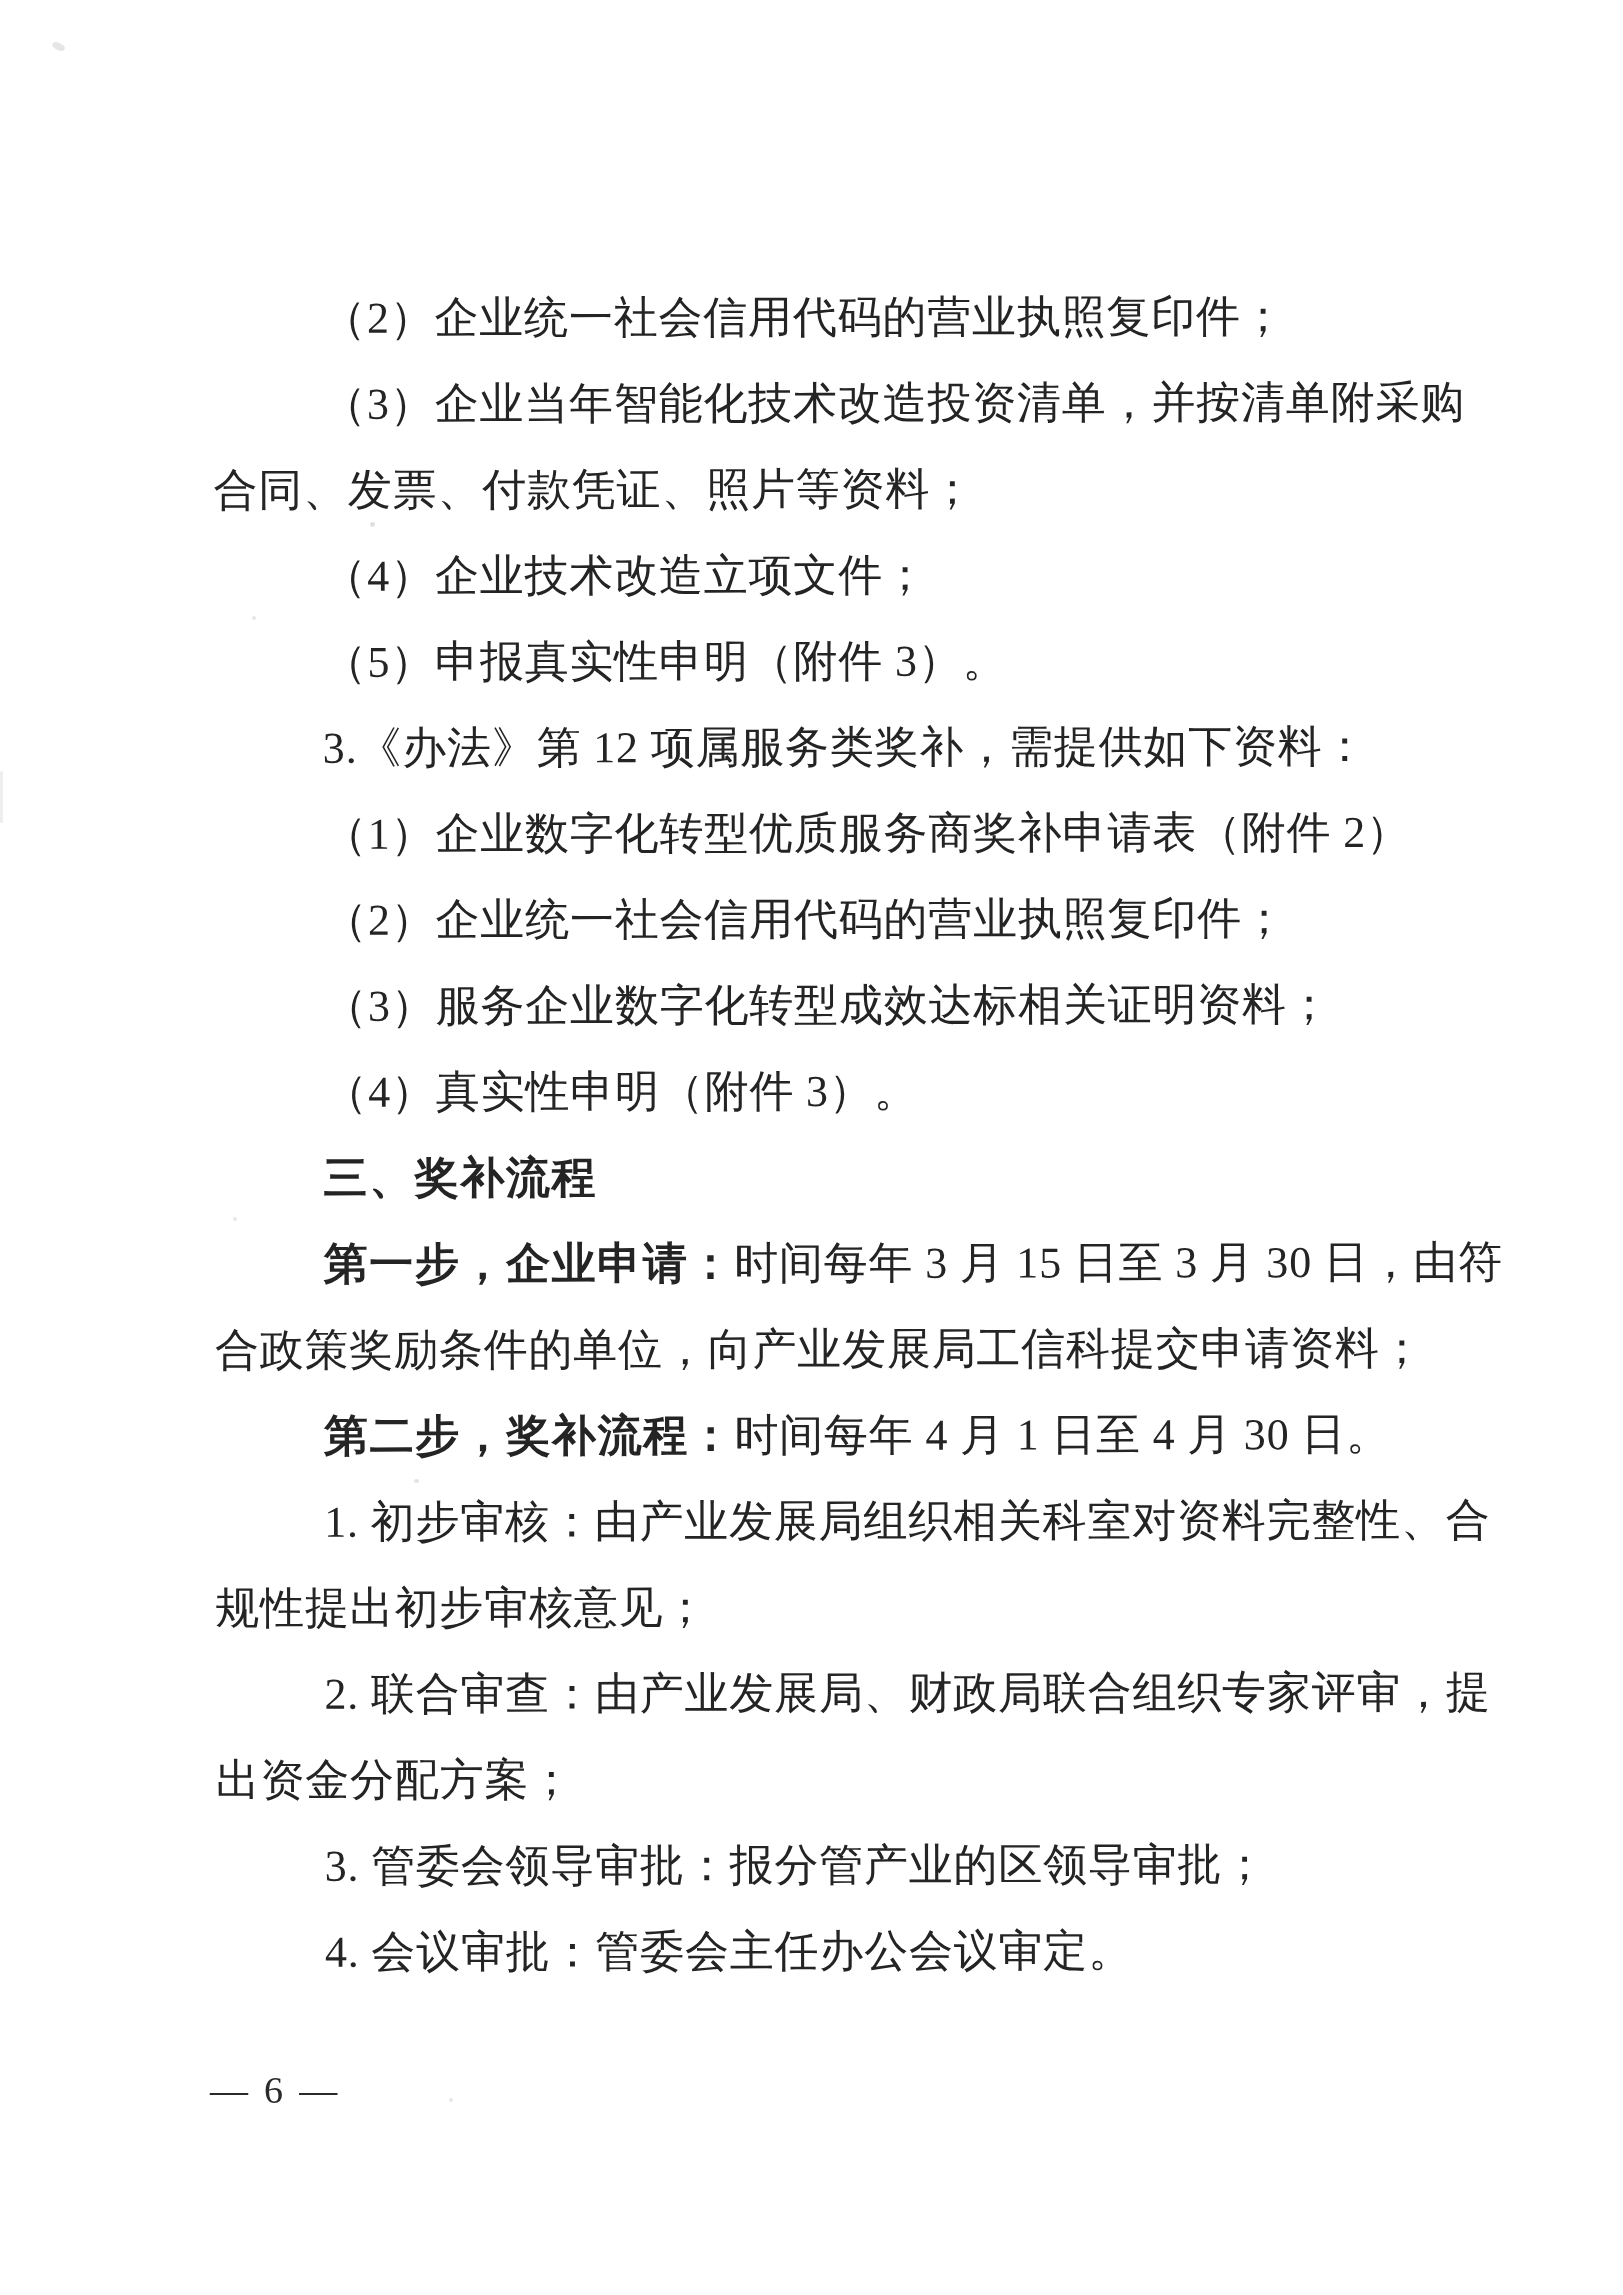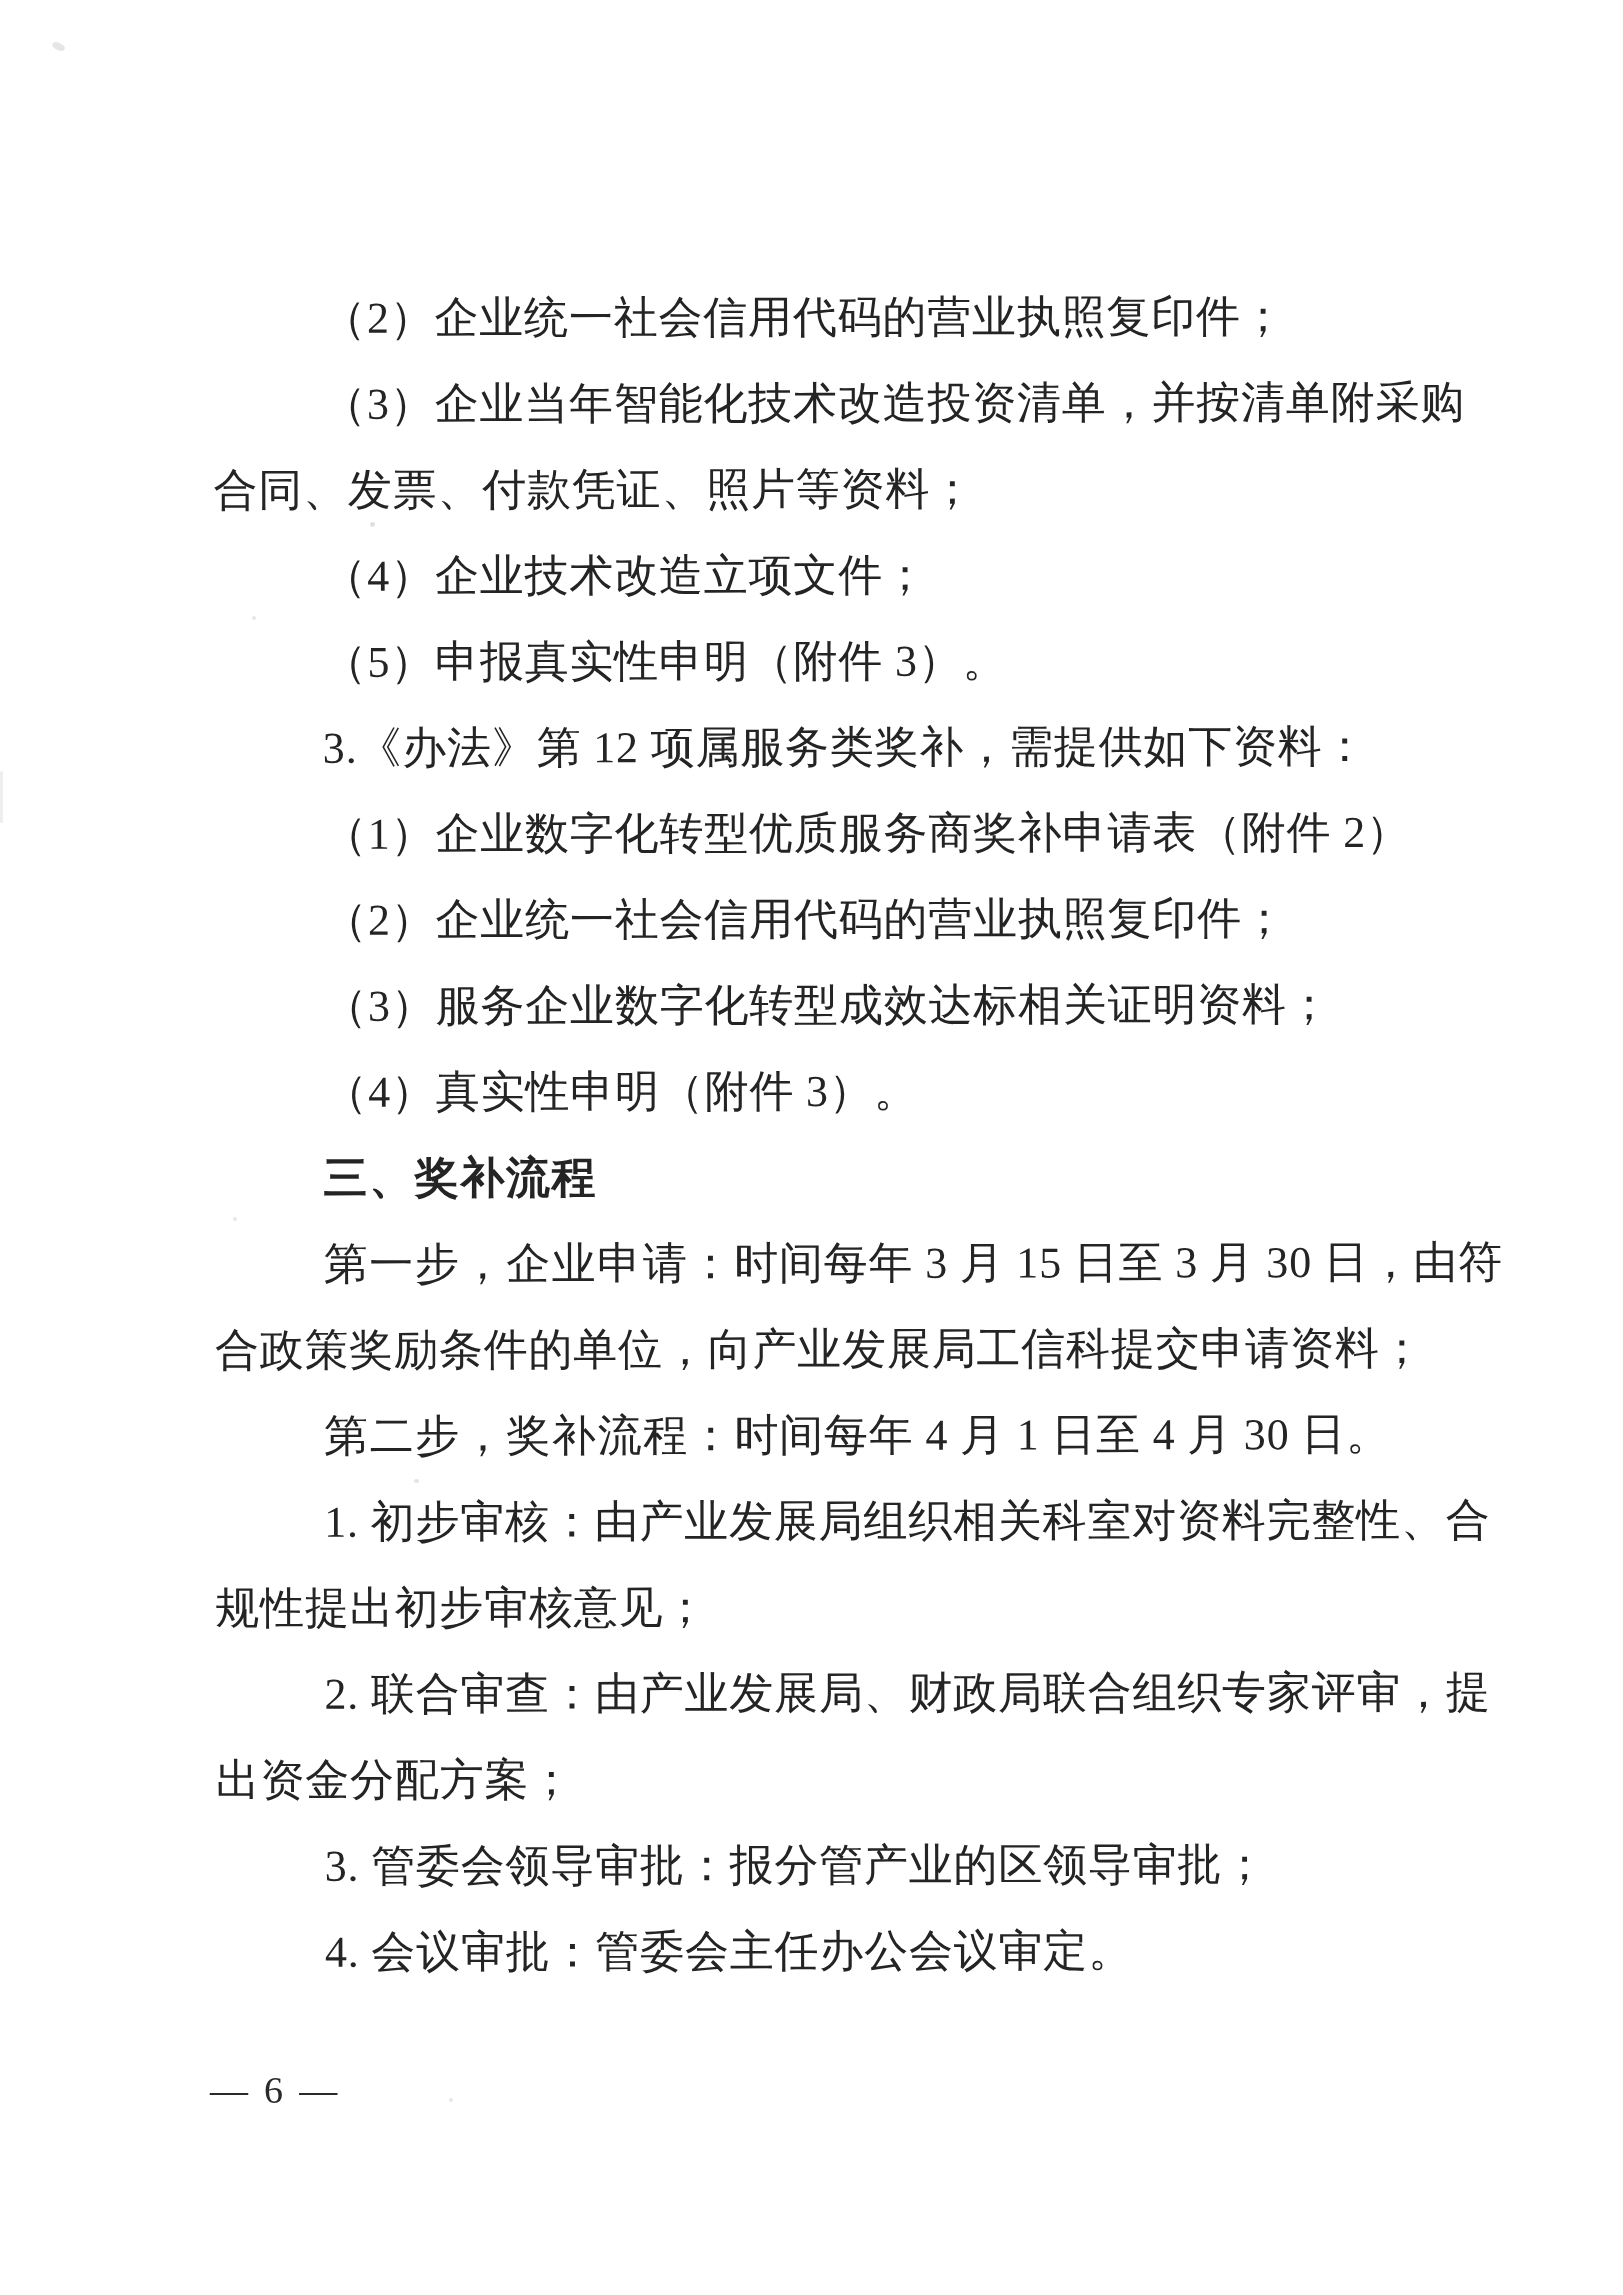--- a/index.html
+++ b/index.html
@@ -34,21 +34,21 @@
     letter-spacing: 0.8px;
   }
   .line.indent {
     text-indent: 109px;
   }
   .line.bold {
     font-weight: 700;
     letter-spacing: 1.6px;
   }
   .line b {
-    font-weight: 400;
+    font-weight: 700;
     letter-spacing: 1.6px;
   }
   .page-number {
     position: absolute;
     left: 210px;
     top: 2062px;
     font-size: 38px;
     line-height: 57px;
     color: #2a2a2a;
     letter-spacing: 3.3px;

